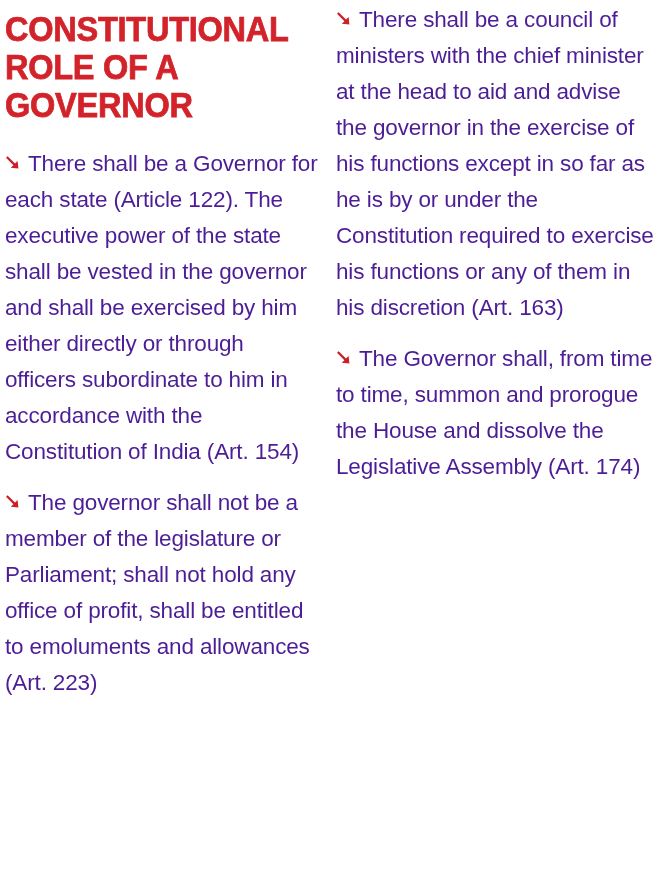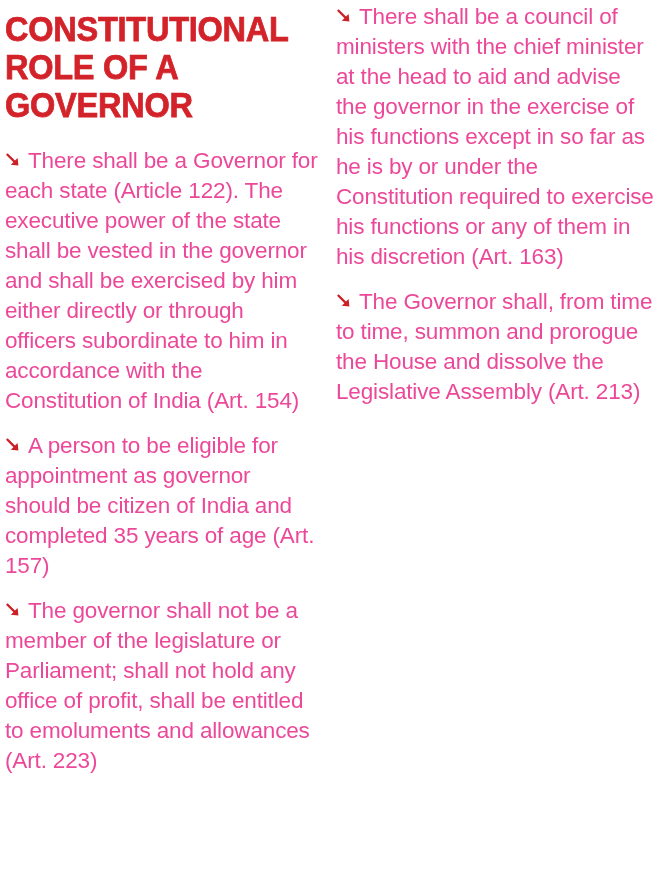--- a/index.html
+++ b/index.html
@@ -53,23 +53,23 @@
     text-transform: uppercase;
     margin: 0 0 22px 0;
     transform: scaleX(0.93);
     transform-origin: left top;
     white-space: pre-line;
     -webkit-text-stroke: 0.75px #D3232A;
   }
 
   
   .para {
-    color: #ec4899;
+    color: #4c1d95;
     font-size: 22.5px;
-    line-height: 30px;
+    line-height: 36px;
     letter-spacing: -0.15px;
     margin: 0 0 15px 0;
     text-indent: 0;
     word-spacing: 0px;
   }
   .para:last-child {
     margin-bottom: 0;
   }
 
   .para .arrow-icon {
@@ -98,27 +98,20 @@
     <h1 class="headline">CONSTITUTIONAL ROLE OF A GOVERNOR</h1>
 
     <p class="para">
       <span class="arrow-icon">
         <svg width="18" height="18" viewBox="0 0 18 18" aria-hidden="true">
           <path d="M2.6 2.2 L10.0 9.6 L12.6 7.0 L13.4 14.6 L5.8 13.8 L8.4 11.2 L1.0 3.8 Z" fill="#CC2027"></path>
         </svg>
       </span><span class="para-text">There shall be a Governor for each state (Article 122).   The executive power of the state shall be vested in the governor and shall be exercised by him either directly or through officers subordinate to him in accordance with the Constitution of India (Art. 154)</span>
     </p>
 
-    <p class="para">
-      <span class="arrow-icon">
-        <svg width="18" height="18" viewBox="0 0 18 18" aria-hidden="true">
-          <path d="M2.6 2.2 L10.0 9.6 L12.6 7.0 L13.4 14.6 L5.8 13.8 L8.4 11.2 L1.0 3.8 Z" fill="#CC2027"></path>
-        </svg>
-      </span><span class="para-text">A person to be eligible for appointment as governor should be citizen of India and completed 35 years of age (Art. 157)</span>
-    </p>
 
     <p class="para">
       <span class="arrow-icon">
         <svg width="18" height="18" viewBox="0 0 18 18" aria-hidden="true">
           <path d="M2.6 2.2 L10.0 9.6 L12.6 7.0 L13.4 14.6 L5.8 13.8 L8.4 11.2 L1.0 3.8 Z" fill="#CC2027"></path>
         </svg>
       </span><span class="para-text">The governor shall not be a member of the legislature or Parliament; shall not hold any office of profit, shall be entitled to emoluments and allowances (Art. 223)</span>
     </p>
 
   </div>
@@ -131,18 +124,18 @@
           <path d="M2.6 2.2 L10.0 9.6 L12.6 7.0 L13.4 14.6 L5.8 13.8 L8.4 11.2 L1.0 3.8 Z" fill="#CC2027"></path>
         </svg>
       </span><span class="para-text">There shall be a council of ministers with the chief minister at the head to aid and advise the governor in the exercise of his functions except in so far as he is by or under the Constitution required to exercise his functions or any of them in his discretion (Art. 163)</span>
     </p>
 
     <p class="para">
       <span class="arrow-icon">
         <svg width="18" height="18" viewBox="0 0 18 18" aria-hidden="true">
           <path d="M2.6 2.2 L10.0 9.6 L12.6 7.0 L13.4 14.6 L5.8 13.8 L8.4 11.2 L1.0 3.8 Z" fill="#CC2027"></path>
         </svg>
-      </span><span class="para-text">The Governor shall, from time to time, summon and prorogue the House and dissolve the Legislative Assembly (Art. 213)</span>
+      </span><span class="para-text">The Governor shall, from time to time, summon and prorogue the House and dissolve the Legislative Assembly (Art. 174)</span>
     </p>
 
   </div>
 
 </div>
 
 </body></html>

